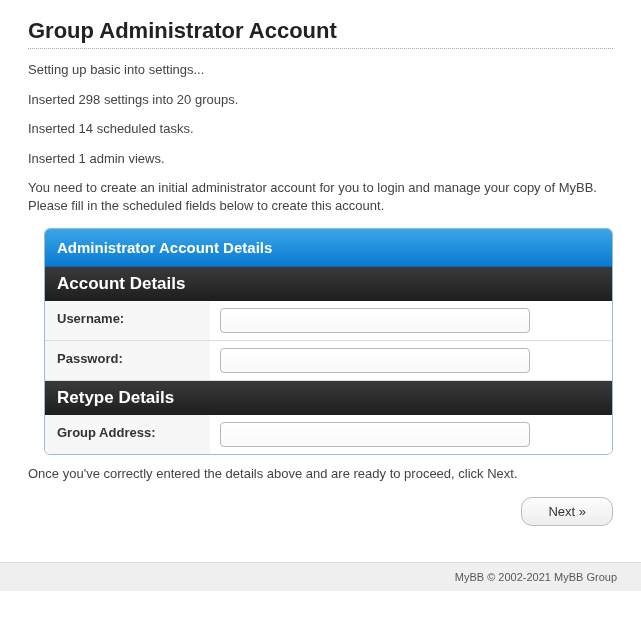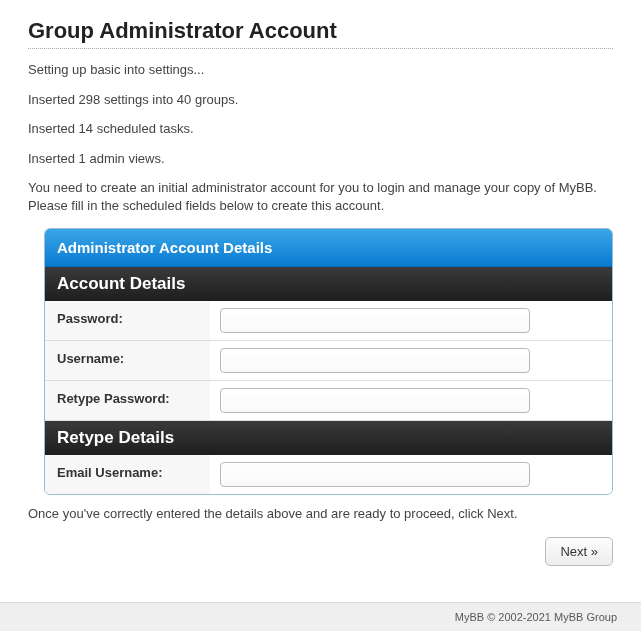--- a/index.html
+++ b/index.html
@@ -89,76 +89,70 @@
       text-align: right;
       margin-top: 14px;
     }
     .next-btn {
       display: inline-block;
       font-family: Tahoma, sans-serif;
       font-size: 13px;
       color: #333;
       background: linear-gradient(#fdfdfd, #ededed);
       border: 1px solid #bcbcbc;
-      border-radius: 5px;
-      padding: 6px 14px;
+      border-radius: 11px;
+      padding: 6px 26px;
       cursor: pointer;
     }
     .footer {
       background: #efefef;
       border-top: 1px solid #ddd;
       text-align: right;
       padding: 8px 24px;
       font-size: 11px;
       color: #585858;
       margin-top: 18px;
     }
   </style>
 </head>
 <body>
 
 <div class="page">
   <div class="content">
     <h1>Group Administrator Account</h1>
 
     <p class="msg">Setting up basic into settings...</p>
-    <p class="msg">Inserted 298 settings into 40 groups.</p>
+    <p class="msg">Inserted 298 settings into 20 groups.</p>
     <p class="msg">Inserted 14 scheduled tasks.</p>
     <p class="msg">Inserted 1 admin views.</p>
     <p class="msg">You need to create an initial administrator account for you to login and manage your copy of MyBB. Please fill in the scheduled fields below to create this account.</p>
 
     <div class="formbox">
       <div class="formbox-title">Administrator Account Details</div>
       <div class="section-header">Account Details</div>
 
       <div class="field-row">
-        <div class="field-label">Password:</div>
-        <div class="field-input">
-          <input type="password" value="" style="">
-        </div>
-      </div>
-
-      <div class="field-row">
         <div class="field-label">Username:</div>
         <div class="field-input">
           <input type="text" value="" style="">
         </div>
       </div>
 
       <div class="field-row">
-        <div class="field-label">Retype Password:</div>
+        <div class="field-label">Password:</div>
         <div class="field-input">
           <input type="password" value="" style="">
         </div>
       </div>
 
+
       <div class="section-header">Retype Details</div>
 
       <div class="field-row">
-        <div class="field-label">Email Username:</div>
+        <div class="field-label">Group Address:</div>
         <div class="field-input">
           <input type="text" value="" style="">
         </div>
       </div>
     </div>
 
     <p class="msg">Once you've correctly entered the details above and are ready to proceed, click Next.</p>
 
     <div class="next-row">
       <button class="next-btn">Next »</button>

